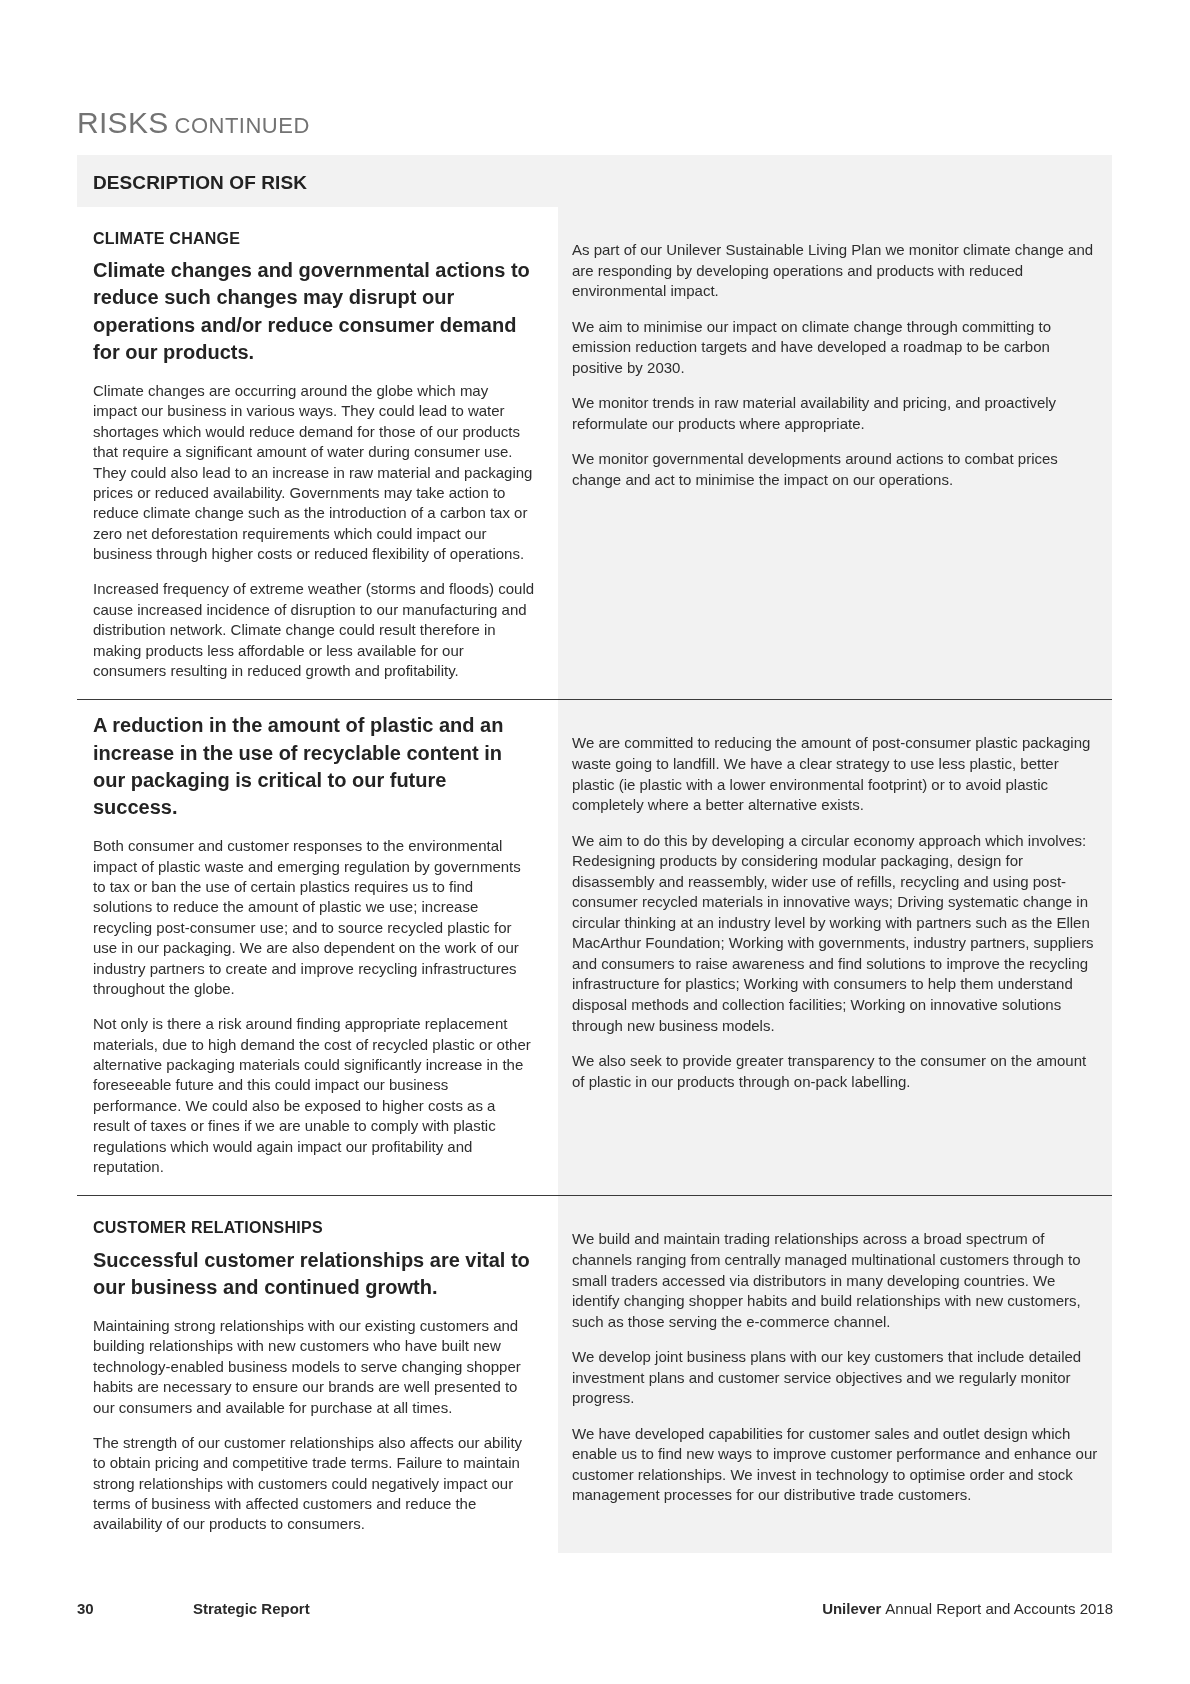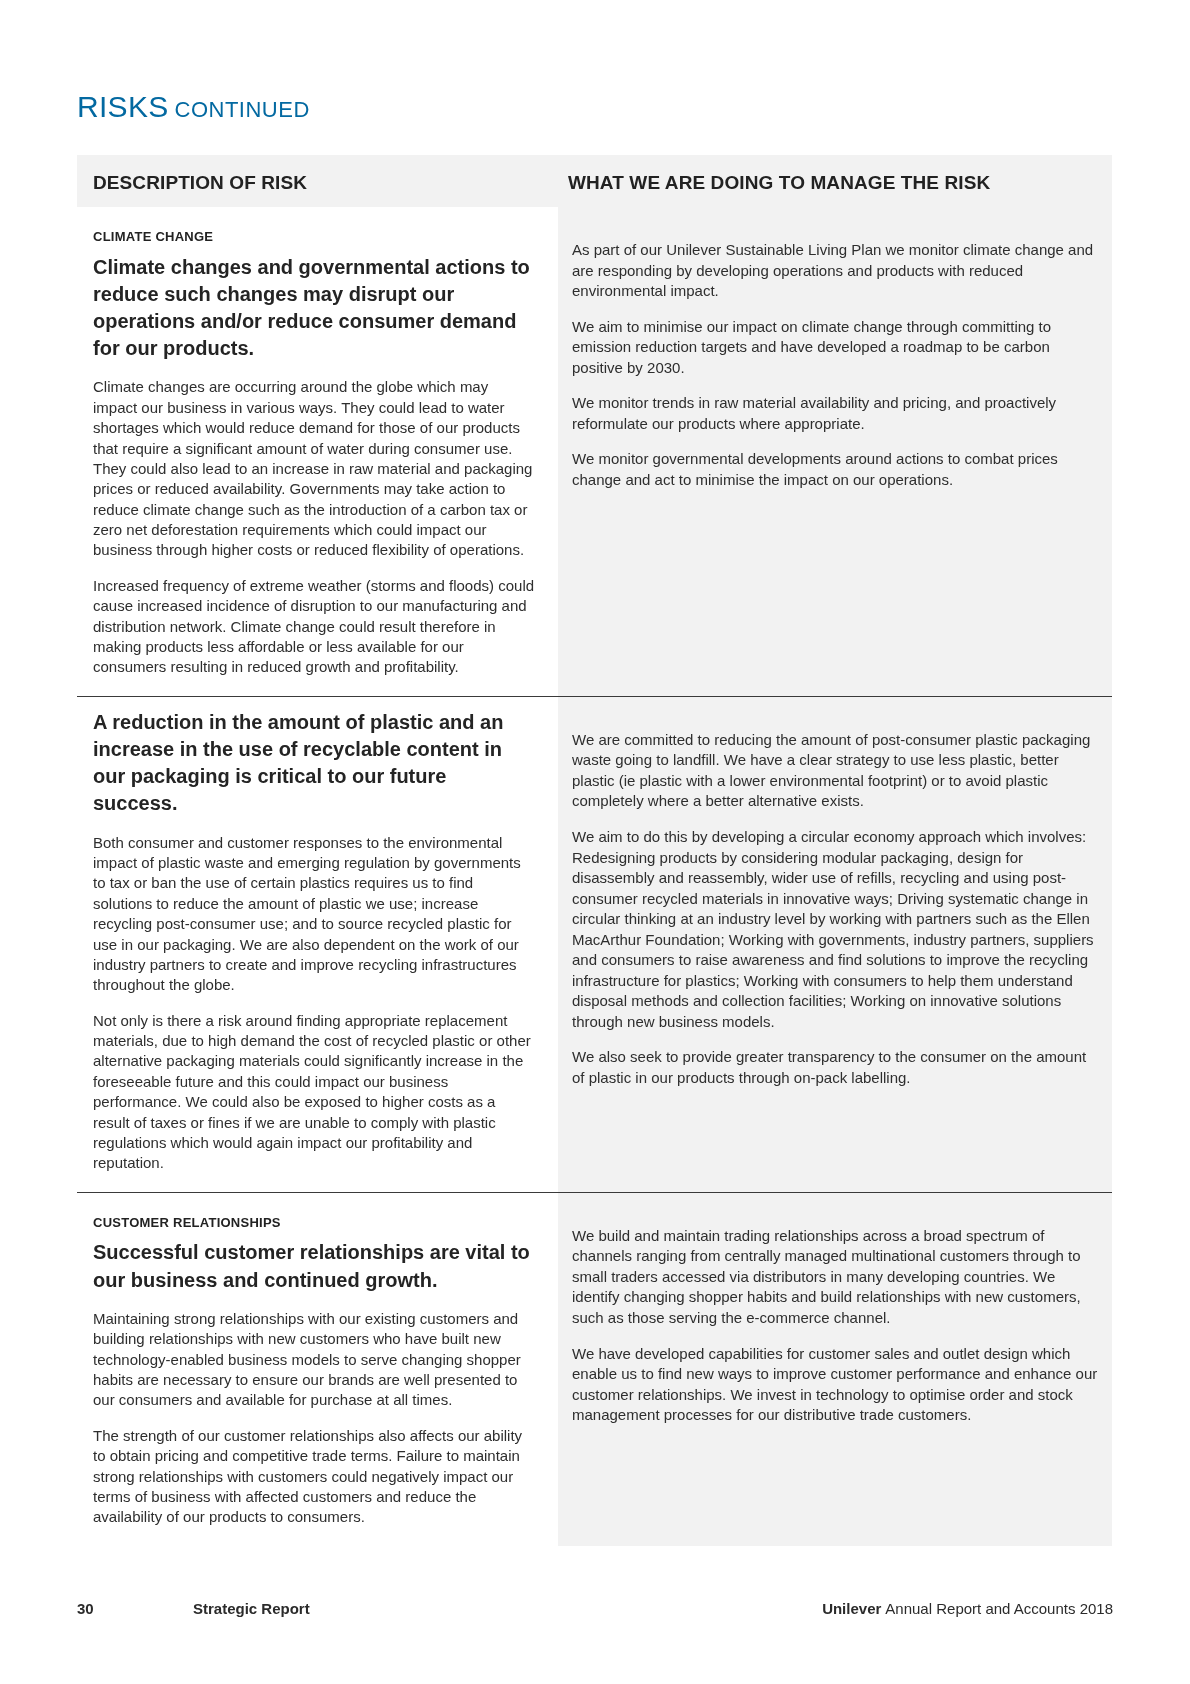--- a/index.html
+++ b/index.html
@@ -19,25 +19,25 @@
     position: relative;
     width: 1190px;
     height: 1684px;
     box-sizing: border-box;
   }
 
   
   .page-title {
     position: absolute;
     left: 77px;
-    top: 90px;
+    top: 106px;
     font-size: 30px;
     font-weight: 300;
     letter-spacing: 0.3px;
-    color: #0369a1;
+    color: #737373;
     white-space: nowrap;
   }
   .page-title .main {
     font-size: 30px;
     font-weight: 300;
   }
   .page-title .cont {
     font-size: 22px;
     font-weight: 300;
     letter-spacing: 0.5px;
@@ -94,21 +94,21 @@
   }
   .cell-right {
     width: 554px;
     flex: 0 0 554px;
     background: #f2f2f2;
     padding: 12px 14px 18px 10px;
     box-sizing: border-box;
   }
 
   .risk-title {
-    font-size: 13px;
+    font-size: 16px;
     font-weight: bold;
     letter-spacing: 0.25px;
     color: #222;
     margin: 10px 0 9px 0;
     line-height: 1.2;
   }
   .risk-lead {
     font-size: 20px;
     font-weight: bold;
     line-height: 1.36;
@@ -171,21 +171,20 @@
 <div class="page">
 
   <div class="page-title">
     <span class="main">RISKS</span><span class="cont">CONTINUED</span>
   </div>
 
   <div class="risk-table">
 
     <div class="table-head">
       <div class="head-cell col-left">DESCRIPTION OF RISK</div>
-      <div class="head-cell col-right">WHAT WE ARE DOING TO MANAGE THE RISK</div>
     </div>
 
     <div class="risk-row">
       <div class="cell-left">
         <div class="risk-title">CLIMATE CHANGE</div>
         <div class="risk-lead">Climate changes and governmental actions to reduce such changes may disrupt our operations and/or reduce consumer demand for our products.</div>
         <p class="risk-p">Climate changes are occurring around the globe which may impact our business in various ways. They could lead to water shortages which would reduce demand for those of our products that require a significant amount of water during consumer use. They could also lead to an increase in raw material and packaging prices or reduced availability. Governments may take action to reduce climate change such as the introduction of a carbon tax or zero net deforestation requirements which could impact our business through higher costs or reduced flexibility of operations.</p>
         <p class="risk-p">Increased frequency of extreme weather (storms and floods) could cause increased incidence of disruption to our manufacturing and distribution network. Climate change could result therefore in making products less affordable or less available for our consumers resulting in reduced growth and profitability.</p>
       </div>
       <div class="cell-right">
@@ -216,20 +215,21 @@
     <div class="risk-row">
       <div class="cell-left">
         <div class="risk-title">CUSTOMER RELATIONSHIPS</div>
         <div class="risk-lead">Successful customer relationships are vital to our business and continued growth.</div>
         <p class="risk-p">Maintaining strong relationships with our existing customers and building relationships with new customers who have built new technology-enabled business models to serve changing shopper habits are necessary to ensure our brands are well presented to our consumers and available for purchase at all times.</p>
         <p class="risk-p">The strength of our customer relationships also affects our ability to obtain pricing and competitive trade terms. Failure to maintain strong relationships with customers could negatively impact our terms of business with affected customers and reduce the availability of our products to consumers.</p>
       </div>
       <div class="cell-right">
         <div class="mgmt-inner">
           <p class="mgmt-p">We build and maintain trading relationships across a broad spectrum of channels ranging from centrally managed multinational customers through to small traders accessed via distributors in many developing countries. We identify changing shopper habits and build relationships with new customers, such as those serving the e-commerce channel.</p>
+          <p class="mgmt-p">We develop joint business plans with our key customers that include detailed investment plans and customer service objectives and we regularly monitor progress.</p>
           <p class="mgmt-p">We have developed capabilities for customer sales and outlet design which enable us to find new ways to improve customer performance and enhance our customer relationships. We invest in technology to optimise order and stock management processes for our distributive trade customers.</p>
         </div>
       </div>
     </div>
 
   </div>
 
   <div class="footer">
     <div class="footer-left">
       <span class="footer-page-no">30</span>

